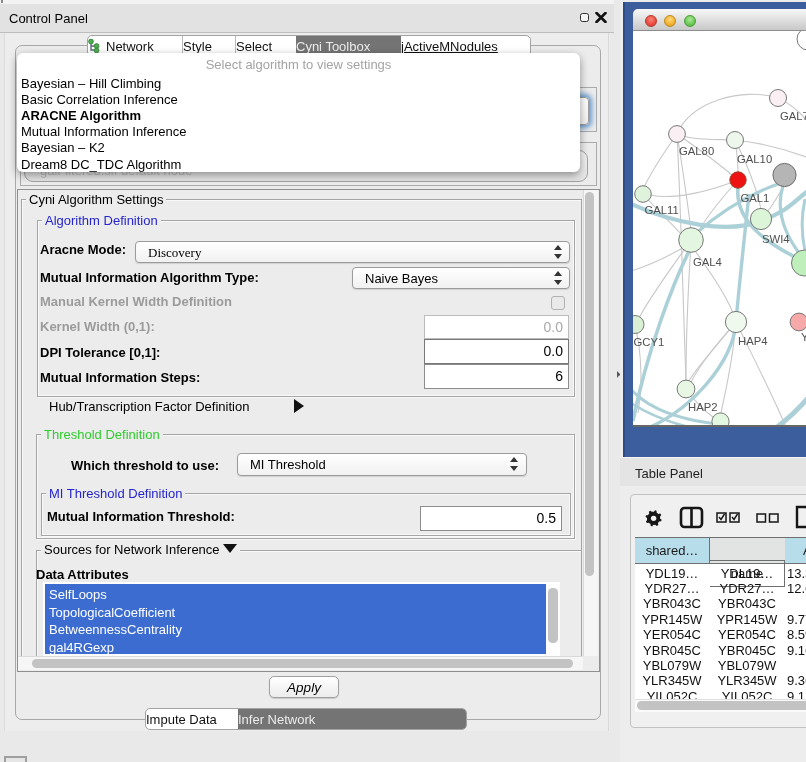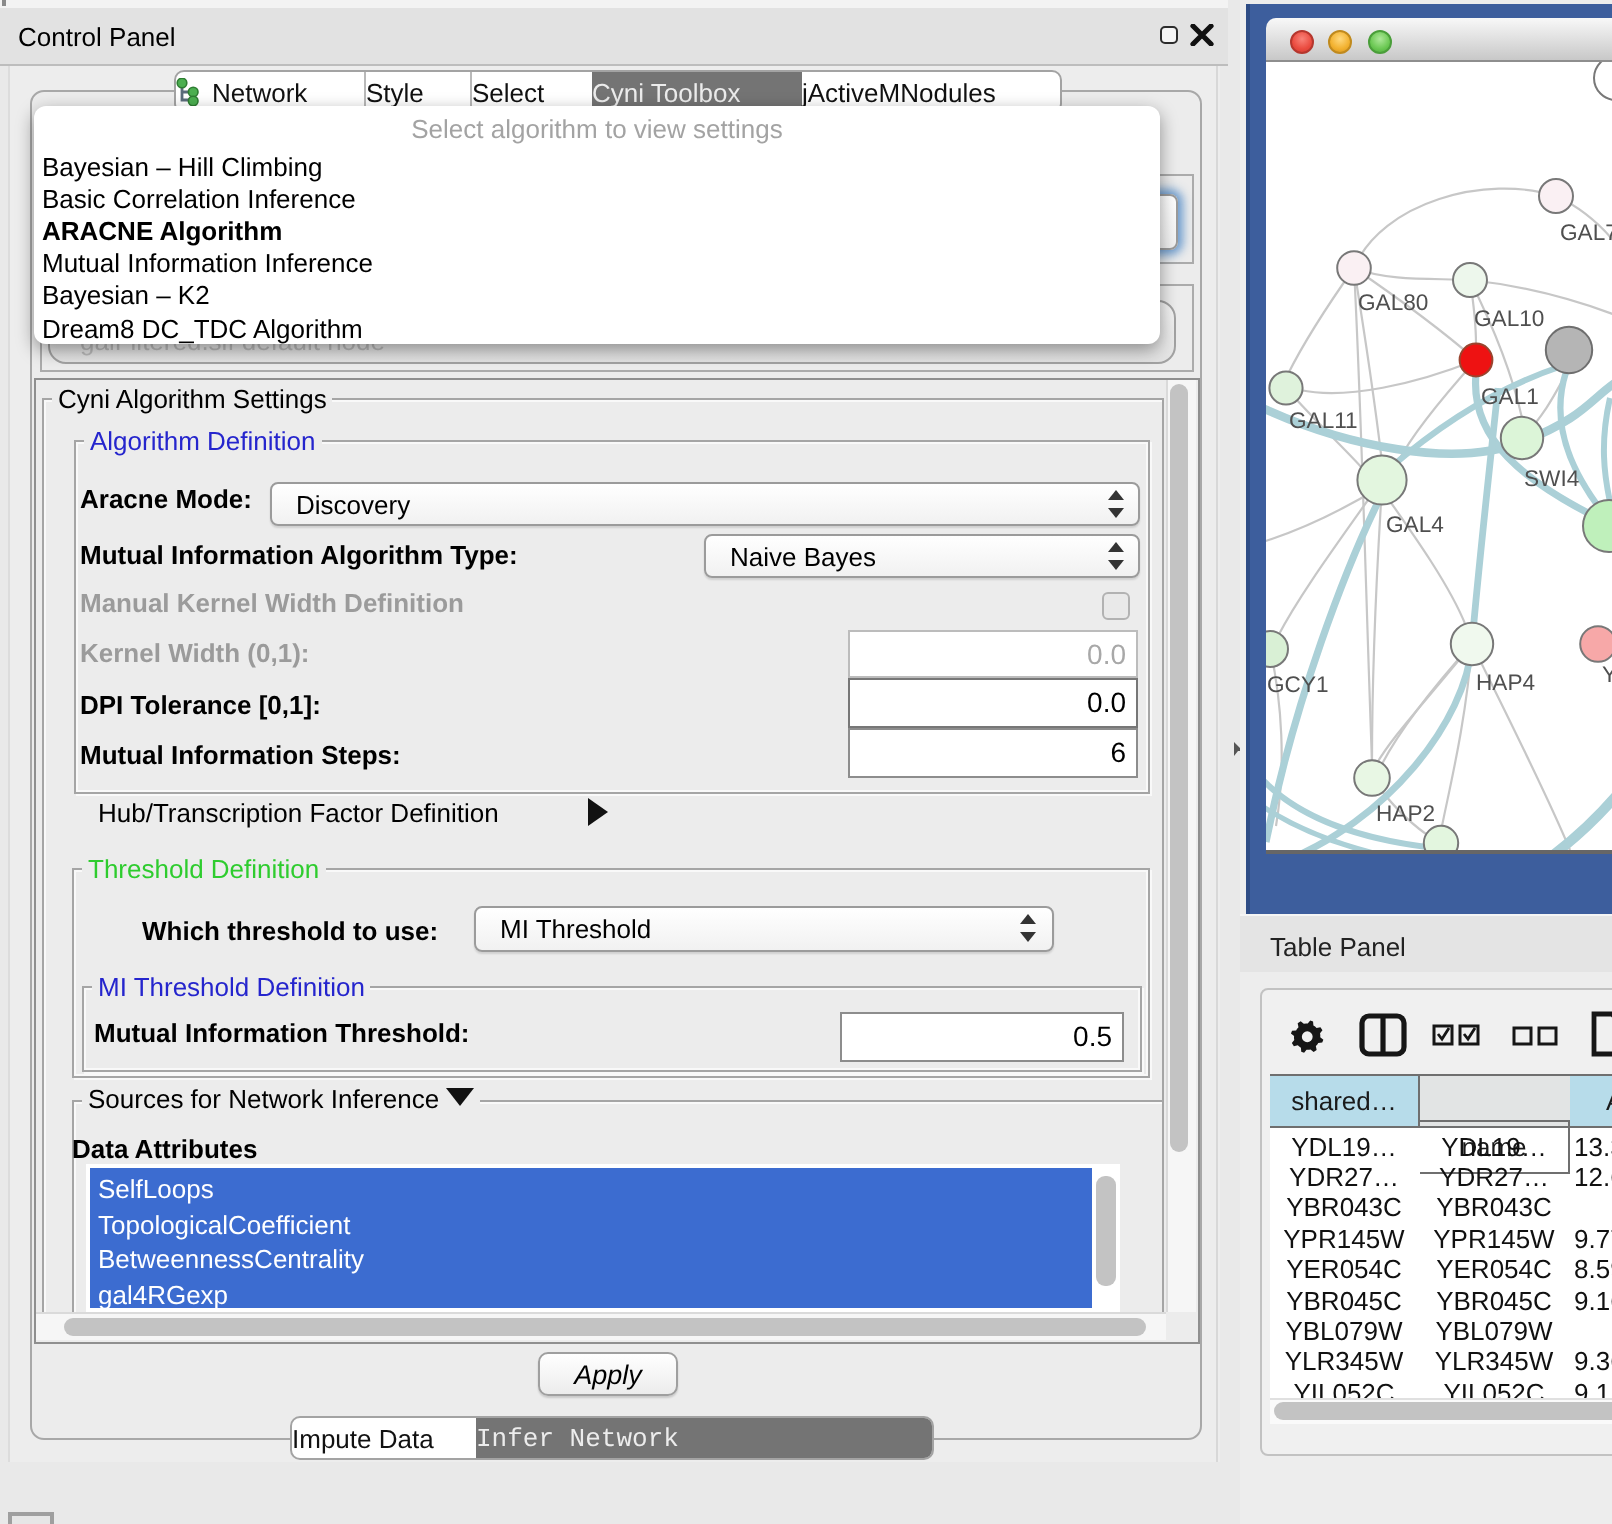--- a/index.html
+++ b/index.html
@@ -49,32 +49,32 @@
 <div class="abs tabbar" style="left:87px;top:35px;width:442px;height:20px;">
  <div class="seg" style="width:94px;"><svg width="13" height="14" viewBox="0 0 13 14" style="margin-right:5px;">
         <path d="M3 3 L3 11 L8 11 M3 7 L8 7" stroke="#5a6b7a" stroke-width="1.4" fill="none"></path>
         <circle cx="3" cy="2.5" r="2.4" fill="#4caf50" stroke="#2e7d32" stroke-width="0.8"></circle>
         <circle cx="8.6" cy="7" r="2.4" fill="#4caf50" stroke="#2e7d32" stroke-width="0.8"></circle>
         <circle cx="8.6" cy="11.5" r="2.4" fill="#4caf50" stroke="#2e7d32" stroke-width="0.8"></circle>
       </svg>Network</div>
  <div class="seg segline" style="width:52px;">Style</div>
  <div class="seg segline" style="width:60px;">Select</div>
  <div class="seg segdark" style="width:105px;">Cyni Toolbox</div>
- <div class="seg" style="flex:1;">jActiveMNodules</div>
+ <div class="seg" style="flex:1;text-decoration:underline;">jActiveMNodules</div>
 </div>
 
 <div class="abs" style="left:17px;top:189px;width:581px;height:481px;border:1px solid #8f8f8f;background:#ececec;"></div>
 
 <div class="abs" style="left:21px;top:199px;width:559px;height:465px;border:1px solid #a5a5a5;border-bottom:none;box-shadow:inset 1px 1px 0 rgba(255,255,255,.7);"></div>
 <div class="abs gtitle" style="left:26px;top:193px;color:#000;">Cyni Algorithm Settings</div>
 
 <div class="abs etched" style="left:37px;top:220px;width:536px;height:175px;"></div>
 <div class="abs gtitle" style="left:42px;top:214px;color:#2525cd;">Algorithm Definition</div>
 <div class="abs lbl b" style="left:40px;top:242px;">Aracne Mode:</div>
-<div class="abs combo" style="left:135px;top:241px;width:433px;height:20px;">
+<div class="abs combo" style="left:135px;top:241px;width:433px;height:20px;font-family:Liberation Serif, serif;">
     <span class="ctext">Discovery</span>
  <span class="spin" style="right:6px;top:3px;">
       <span class="up" style="border-bottom-color:#333;"></span>
       <span class="dn" style="border-top-color:#333;"></span>
     </span>
   </div>
 <div class="abs lbl b" style="left:40px;top:270px;">Mutual Information Algorithm Type:</div>
 <div class="abs combo" style="left:352px;top:267px;width:216px;height:20px;">
     <span class="ctext">Naive Bayes</span>
  <span class="spin" style="right:6px;top:3px;">
@@ -128,21 +128,21 @@
 
 <div class="abs" style="left:583px;top:190px;width:14px;height:466px;background:#f6f6f6;border-left:1px solid #dadada;"></div>
 <div class="abs thumb" style="left:585px;top:192px;width:9px;height:384px;"></div>
 <div class="abs" style="left:18px;top:656px;width:565px;height:13px;background:#f6f6f6;border-top:1px solid #dadada;"></div>
 <div class="abs thumb" style="left:32px;top:658.5px;width:541px;height:9px;"></div>
 
 <div class="abs" style="left:269px;top:676px;width:68px;height:20px;border:1px solid #9f9f9f;border-radius:5px;background:linear-gradient(#ffffff,#ececec);box-shadow:0 1px 1px rgba(0,0,0,.15);display:flex;align-items:center;justify-content:center;font-size:13.5px;font-style:italic;">Apply</div>
 
 <div class="abs tabbar" style="left:145px;top:708px;width:320px;height:20px;">
  <div class="seg" style="width:92px;">Impute Data</div>
- <div class="seg segdark" style="flex:1;border-radius:0 4px 4px 0;font-family:Liberation Mono, monospace;">Infer Network</div>
+ <div class="seg segdark" style="flex:1;border-radius:0 4px 4px 0;">Infer Network</div>
 </div>
 
 <div class="abs" style="left:17px;top:53px;width:563px;height:119px;background:#fff;border-radius:6px;box-shadow:0 3px 9px rgba(0,0,0,.4);"></div>
 <div class="abs" style="left:17px;top:57px;width:563px;text-align:center;font-size:13px;color:#a3a3a3;">Select algorithm to view settings</div>
 <div class="abs" style="left:21px;top:75.5px;font-size:13px;color:#000;line-height:16.2px;white-space:nowrap;">Bayesian – Hill Climbing<br>Basic Correlation Inference<br><span class="b">ARACNE Algorithm</span><br>Mutual Information Inference<br>Bayesian – K2<br>Dream8 DC_TDC Algorithm</div>
 
 <svg class="abs" style="left:616px;top:371px;" width="6" height="7" viewBox="0 0 6 7">
     <path d="M1 7 L1 0 L5.5 4.5 L3 4.5 Z" fill="#555"></path>
   </svg>
 

